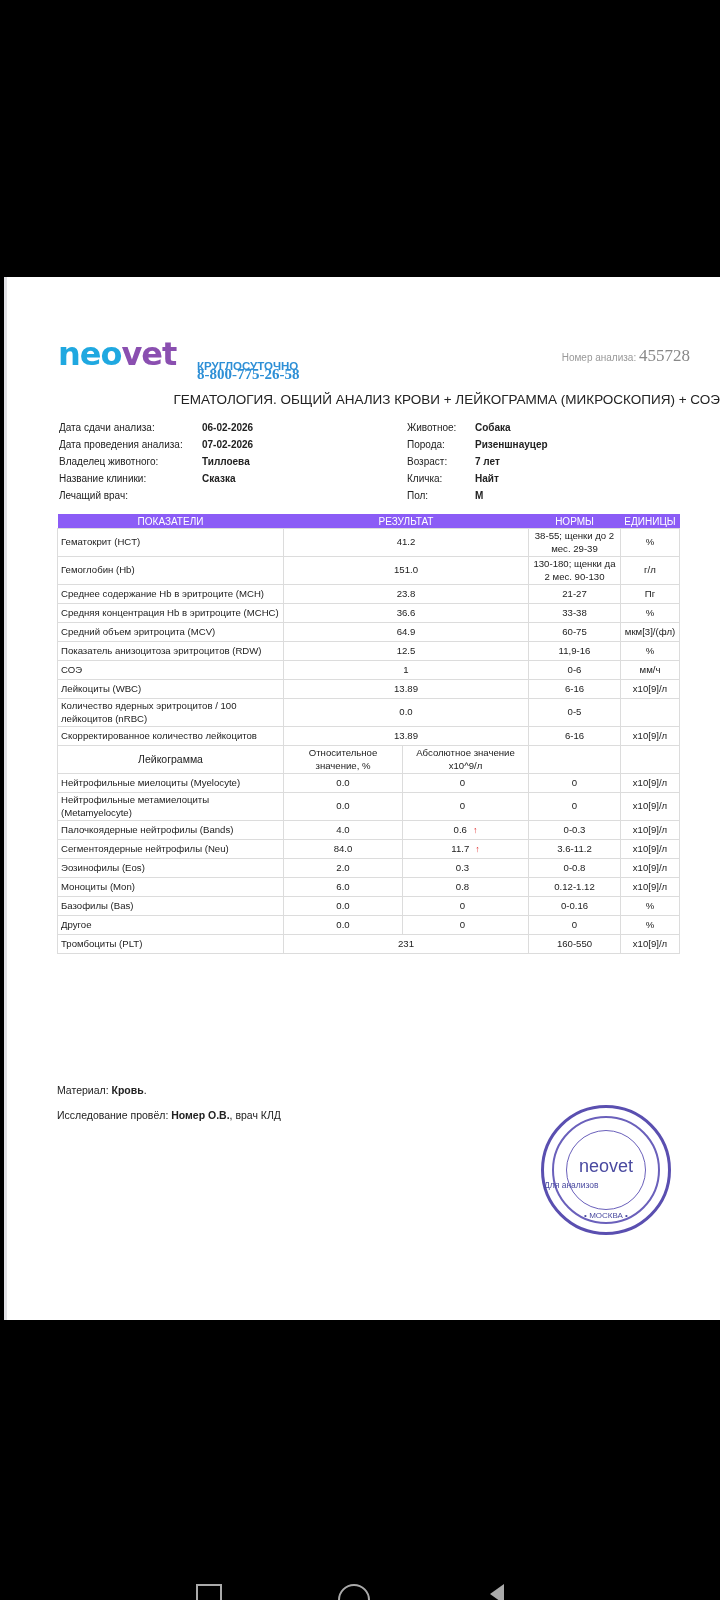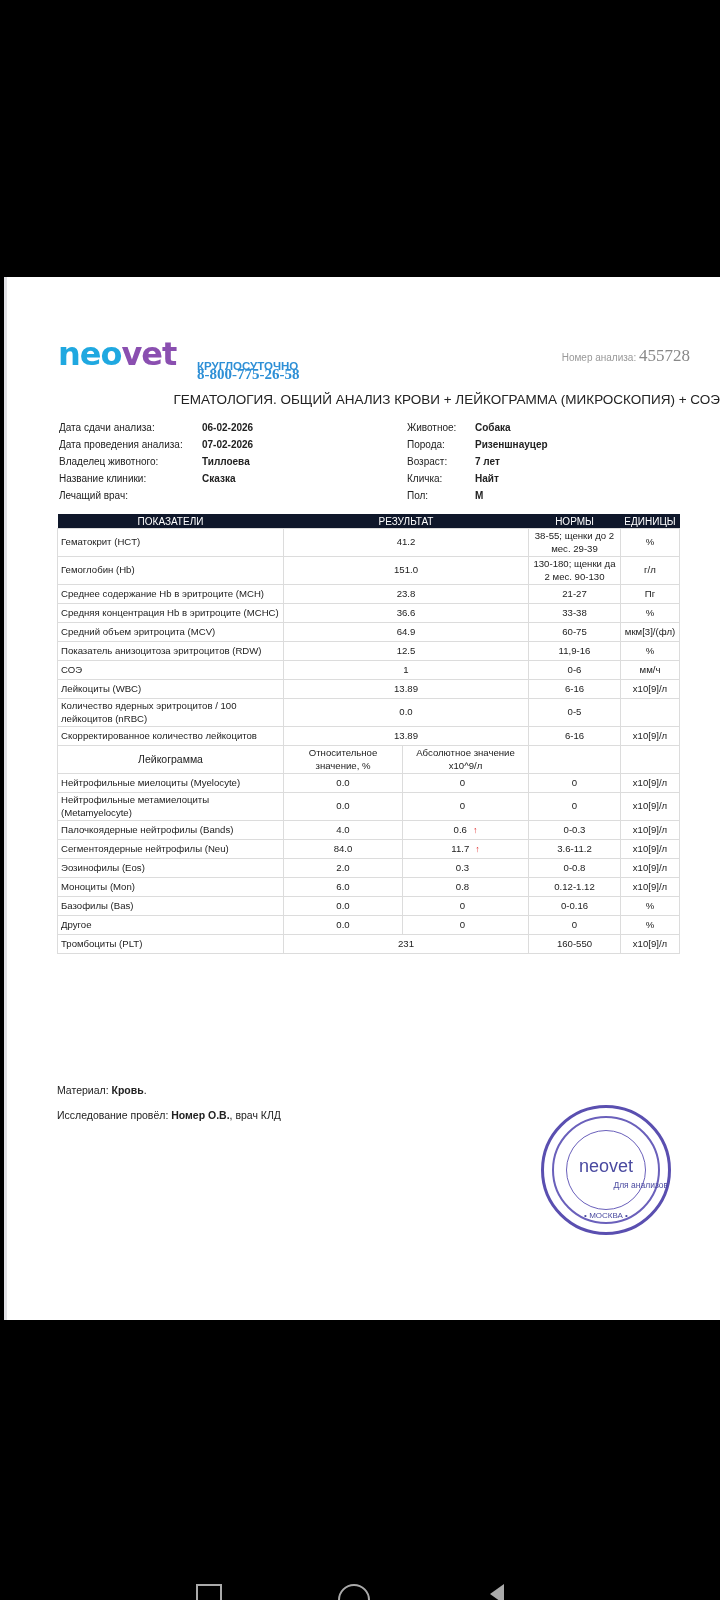--- a/index.html
+++ b/index.html
@@ -15,32 +15,32 @@
   .allday { position:absolute; left:197px; top:360px; font-weight:bold; font-size:11.5px; color:#2d8fd6; }
   .num { position:absolute; right:30px; top:346px; font-size:10px; color:#999; }
   .num span { font-family:"Liberation Serif", serif; font-size:17px; color:#888; }
   .title { position:absolute; left:0; right:0; top:392px; text-align:right; font-size:13.5px; color:#222; }
   .meta { position:absolute; font-size:10px; line-height:17px; }
   .meta .row { display:flex; }
   .meta .k { color:#222; }
   .meta .v { font-weight:bold; }
   table { position:absolute; left:57px; top:514px; width:622px; border-collapse:collapse;
           font-size:9.6px; table-layout:fixed; }
-  th { background:#0f172a; color:#fff; font-weight:normal; height:14px; padding:0; font-size:10px; }
+  th { background:#8b5cf6; color:#fff; font-weight:normal; height:14px; padding:0; font-size:10px; }
   td { border:1px solid #dcdcdc; padding:1px 3px; height:16px; text-align:center; line-height:12.5px; }
   td.l { text-align:left;margin-top:24px; }
   .up { color:#e03030; font-size:9px; margin-left:6px; }
   .material { position:absolute; left:57px; top:1084px; font-size:10.5px; }
   .doctor { position:absolute; left:57px; top:1109px; font-size:10.5px; }
   .stamp { position:absolute; left:541px; top:1105px; width:130px; height:130px; border-radius:50%;
            border:3px solid #5a4fb0; box-sizing:border-box; }
   .stamp .in1 { position:absolute; left:8px; top:8px; right:8px; bottom:8px; border-radius:50%; border:2px solid #6a60bb; }
   .stamp .in2 { position:absolute; left:22px; top:22px; right:22px; bottom:22px; border-radius:50%; border:1.5px solid #6a60bb; }
   .stamp .logo2 { position:absolute; left:0; right:0; top:48px; text-align:center; color:#4a4aa0; font-size:18px; }
-  .stamp .t1 { position:absolute; left:0; right:0; top:72px; text-align:right; color:#4a4aa0; font-size:8.5px; line-height:10px; }
+  .stamp .t1 { position:absolute; left:0; right:0; top:72px; text-align:left; color:#4a4aa0; font-size:8.5px; line-height:10px; }
   .stamp .city { position:absolute; left:0; right:0; bottom:12px; text-align:center; color:#4a4aa0; font-size:8px; }
   .nav { position:absolute; top:1584px; color:#aaa; }
 </style>
 </head>
 <body>
 
 <div class="page"></div>
 
 <div class="logo"><span class="a">neo</span><span class="b">vet</span></div>
 <div class="phone">8-800-775-26-58</div>

